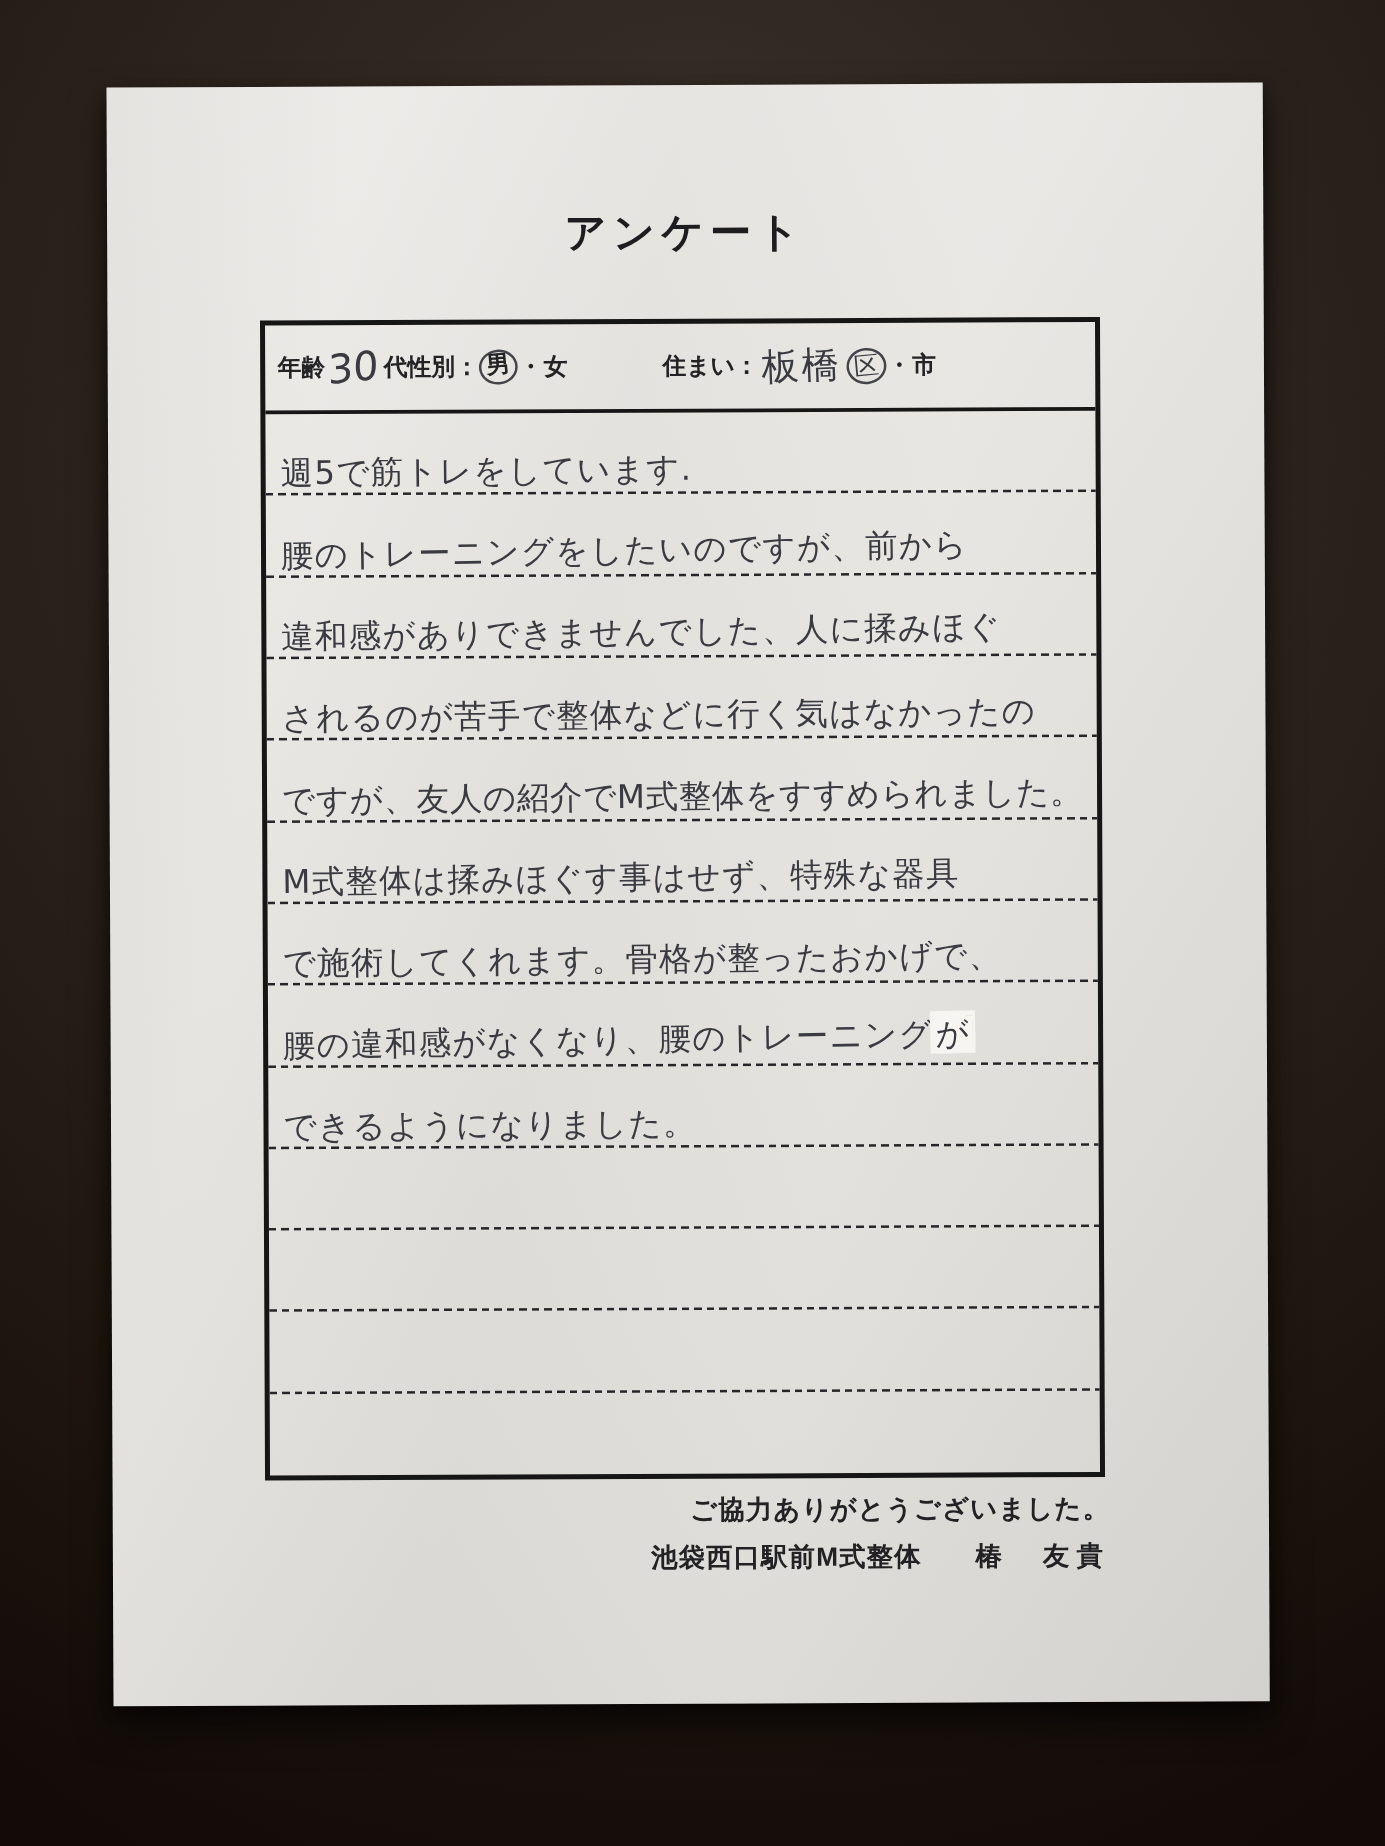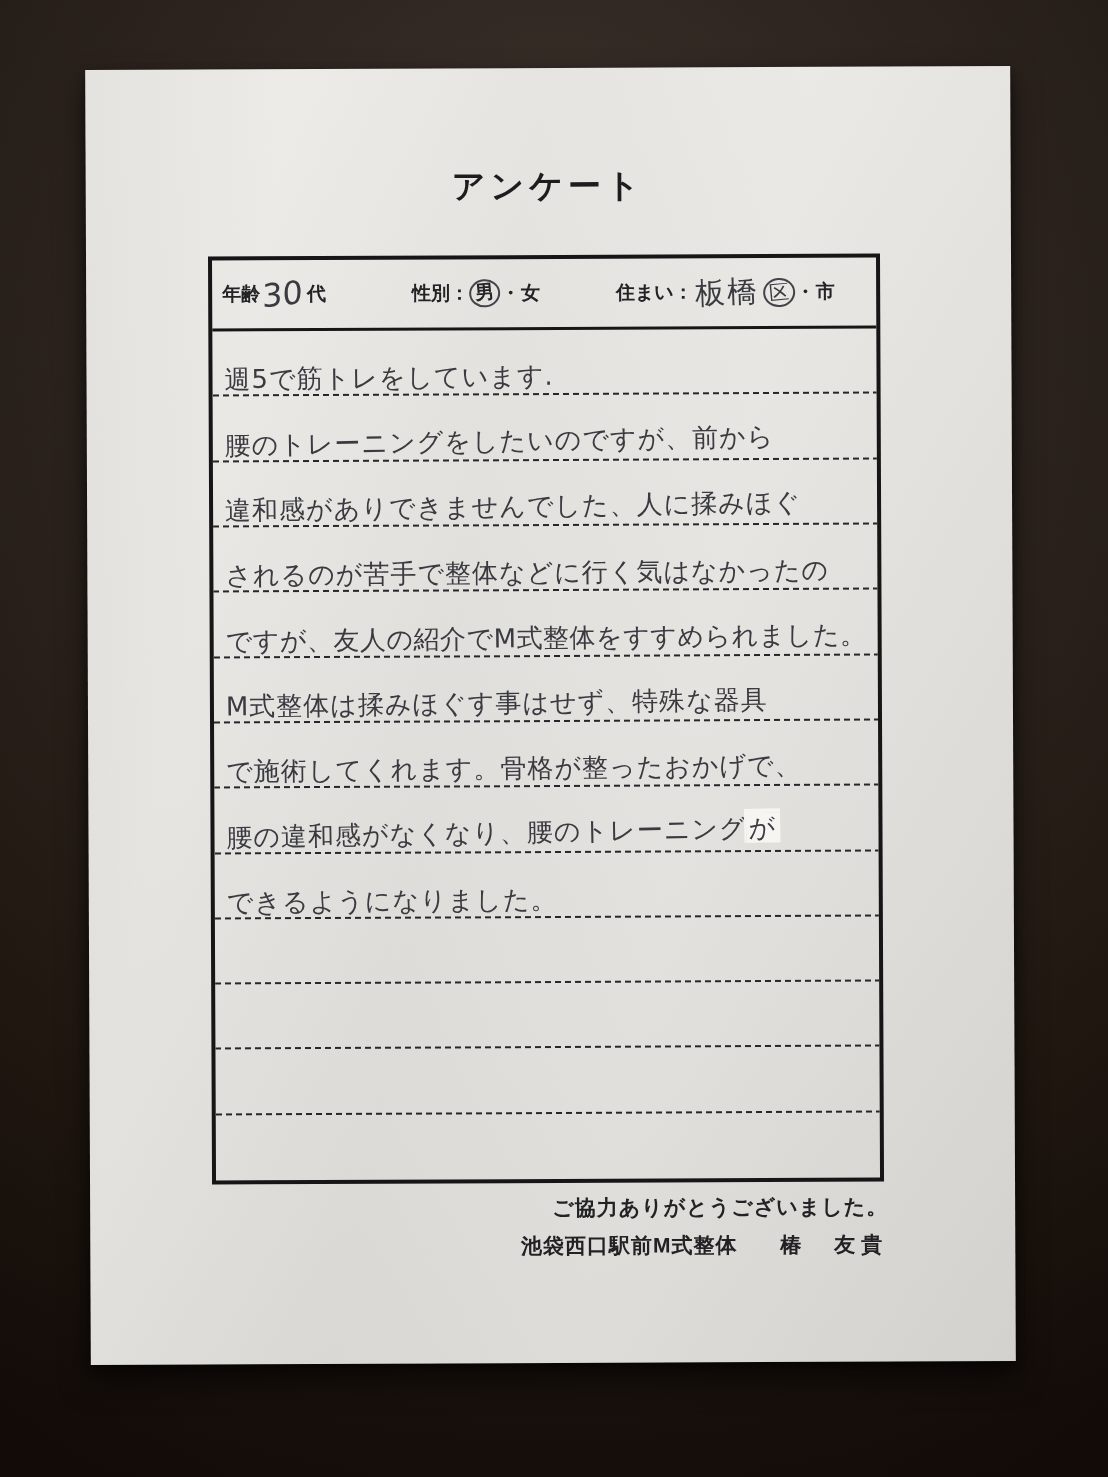--- a/index.html
+++ b/index.html
@@ -39,21 +39,21 @@
     border:4px solid #161616;box-sizing:border-box;
     display:flex;flex-direction:column;
   }
   .form-header{
     height:68px;flex:none;border-bottom:3px solid #161616;
     display:flex;align-items:center;padding:0 10px;
     font-size:19px;font-weight:600;color:#232326;
     white-space:nowrap;
   }
   .hdr-group{display:flex;align-items:center;}
-  .hdr-group.gender{margin-left:86px;}
+  .hdr-group.gender{}
   .hdr-group.residence{margin-left:76px;text-align:right;}
 
   .hw{
     font-family:"DejaVu Sans",sans-serif;
     color:#3a3a41;font-weight:400;
   }
   .hw-age{font-size:32px;display:inline-block;transform:rotate(-6deg) skewX(-6deg);margin:0 2px;}
   .hw-suffix{margin-left:2px;}
   .hw-residence{font-size:30px;display:inline-block;transform:rotate(-2deg);margin:0 4px 0 2px;letter-spacing:2px;}
   .circled{

